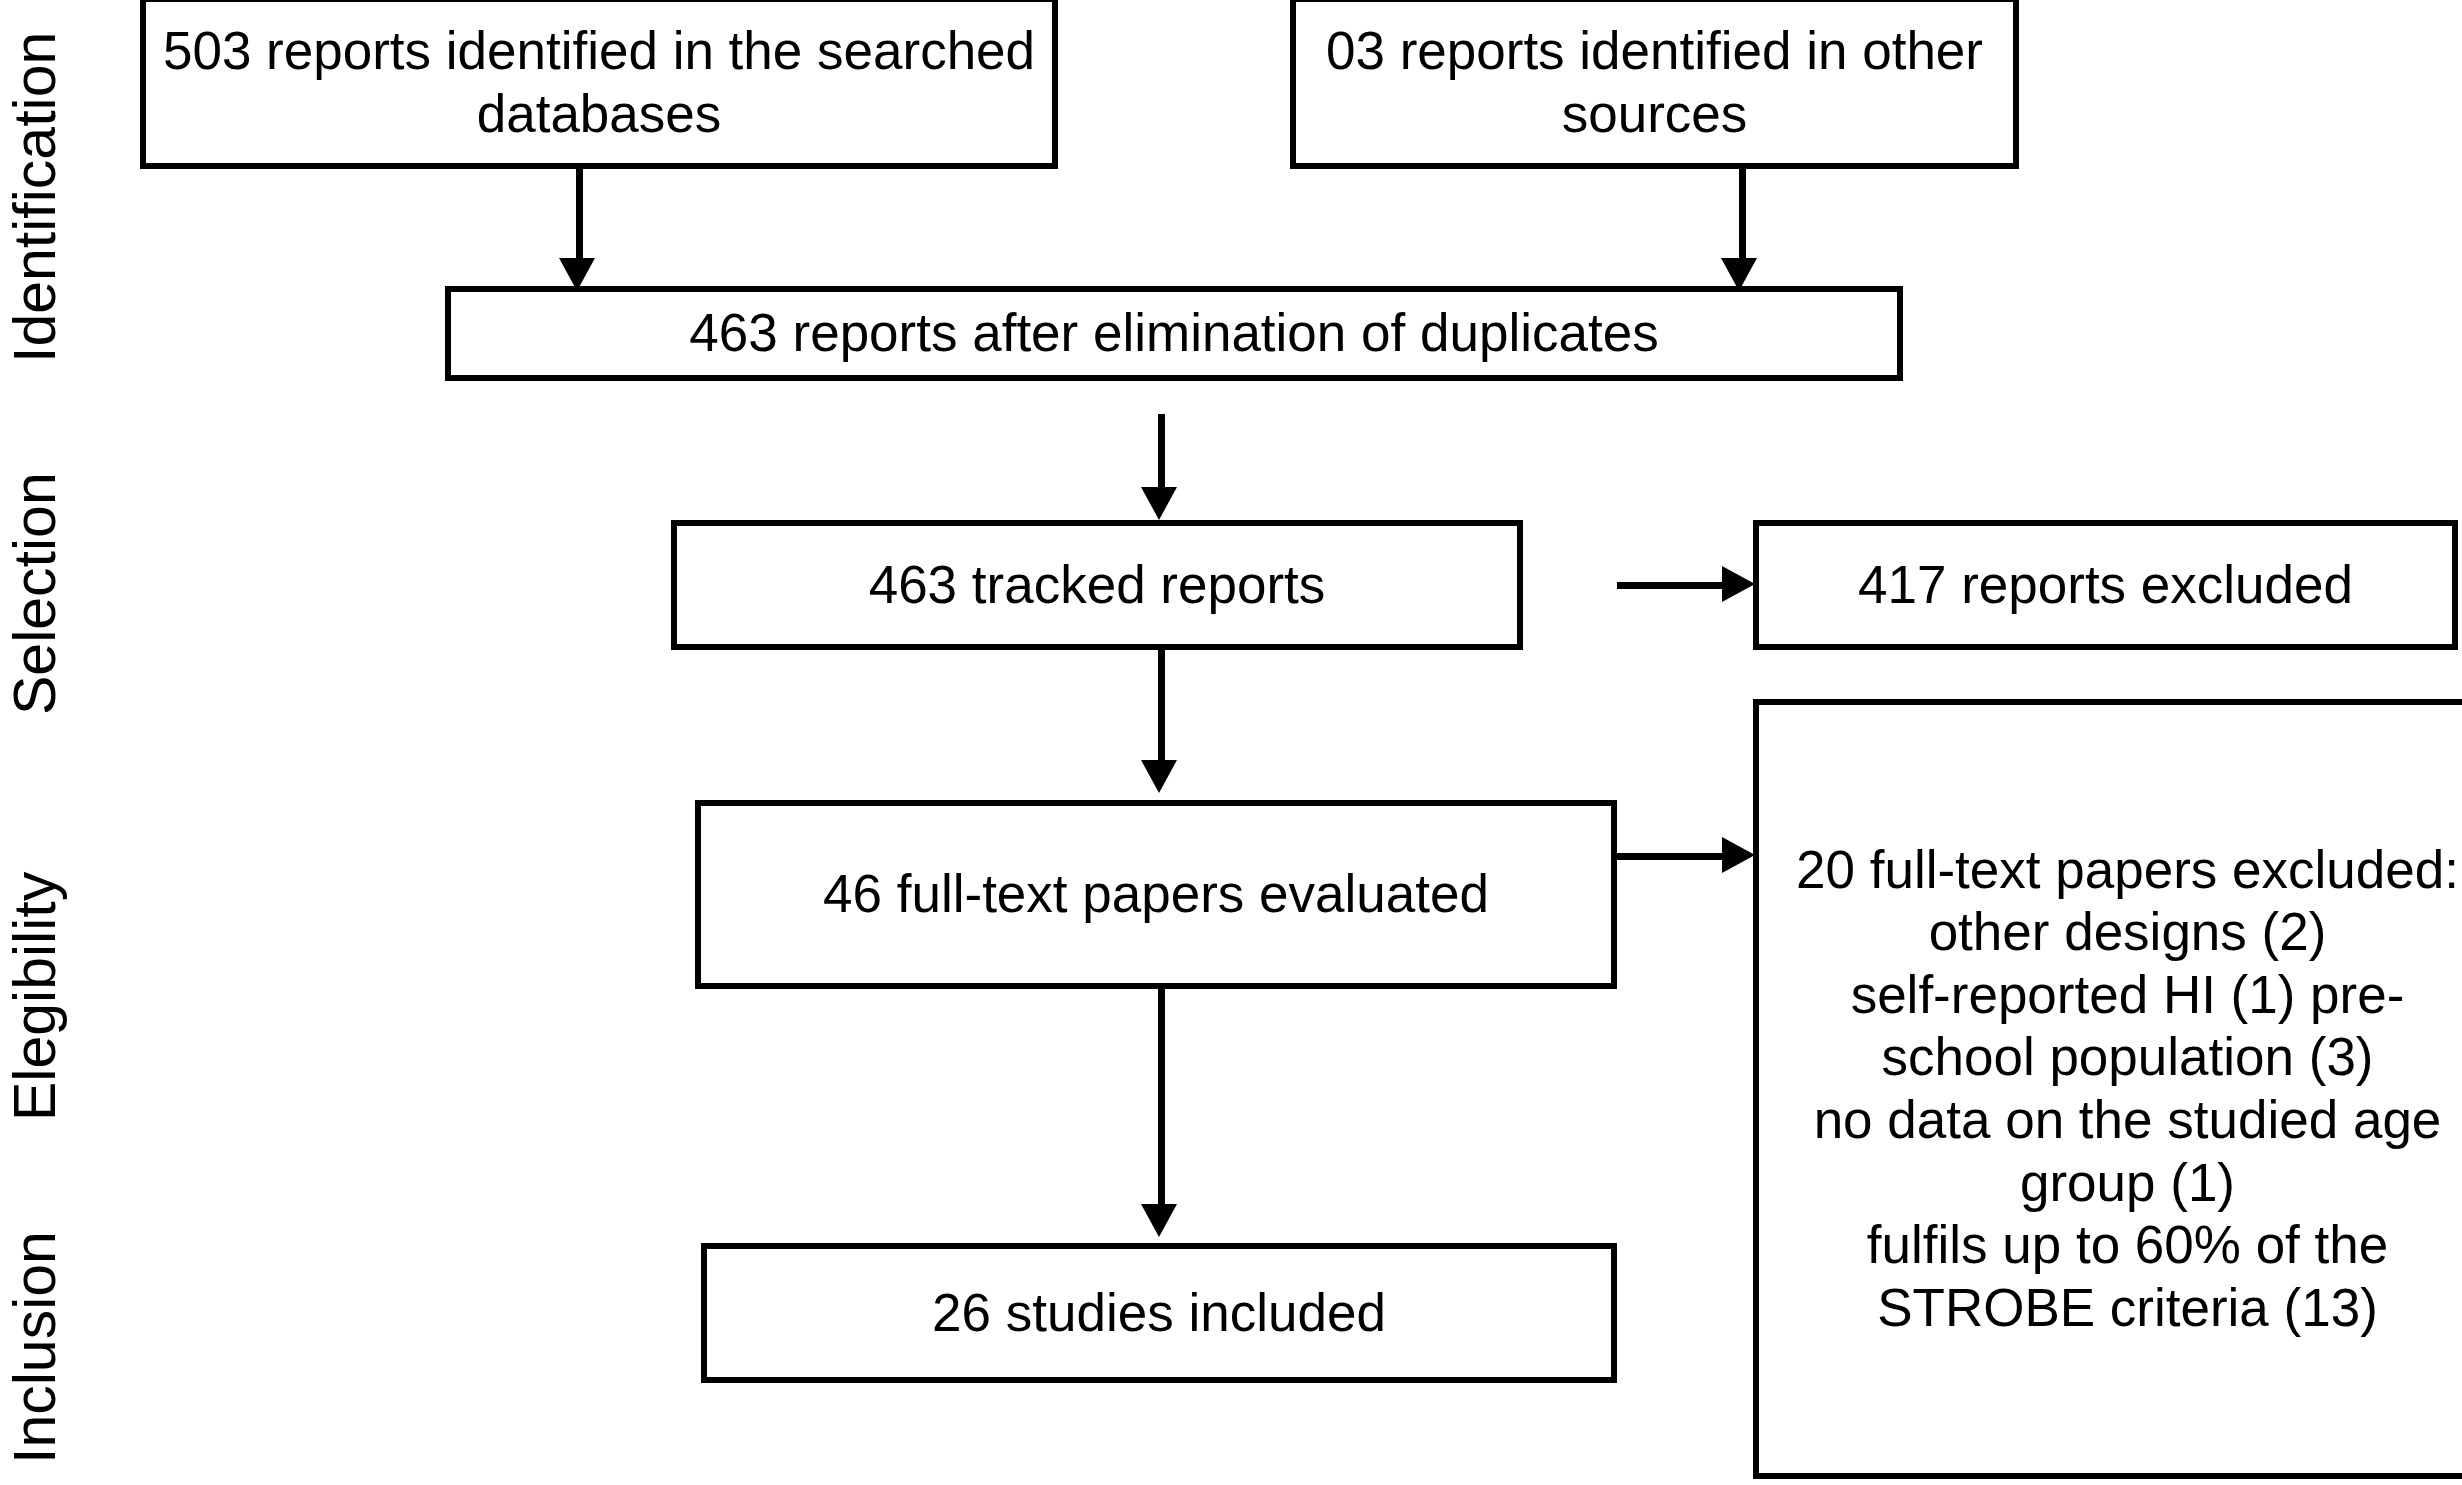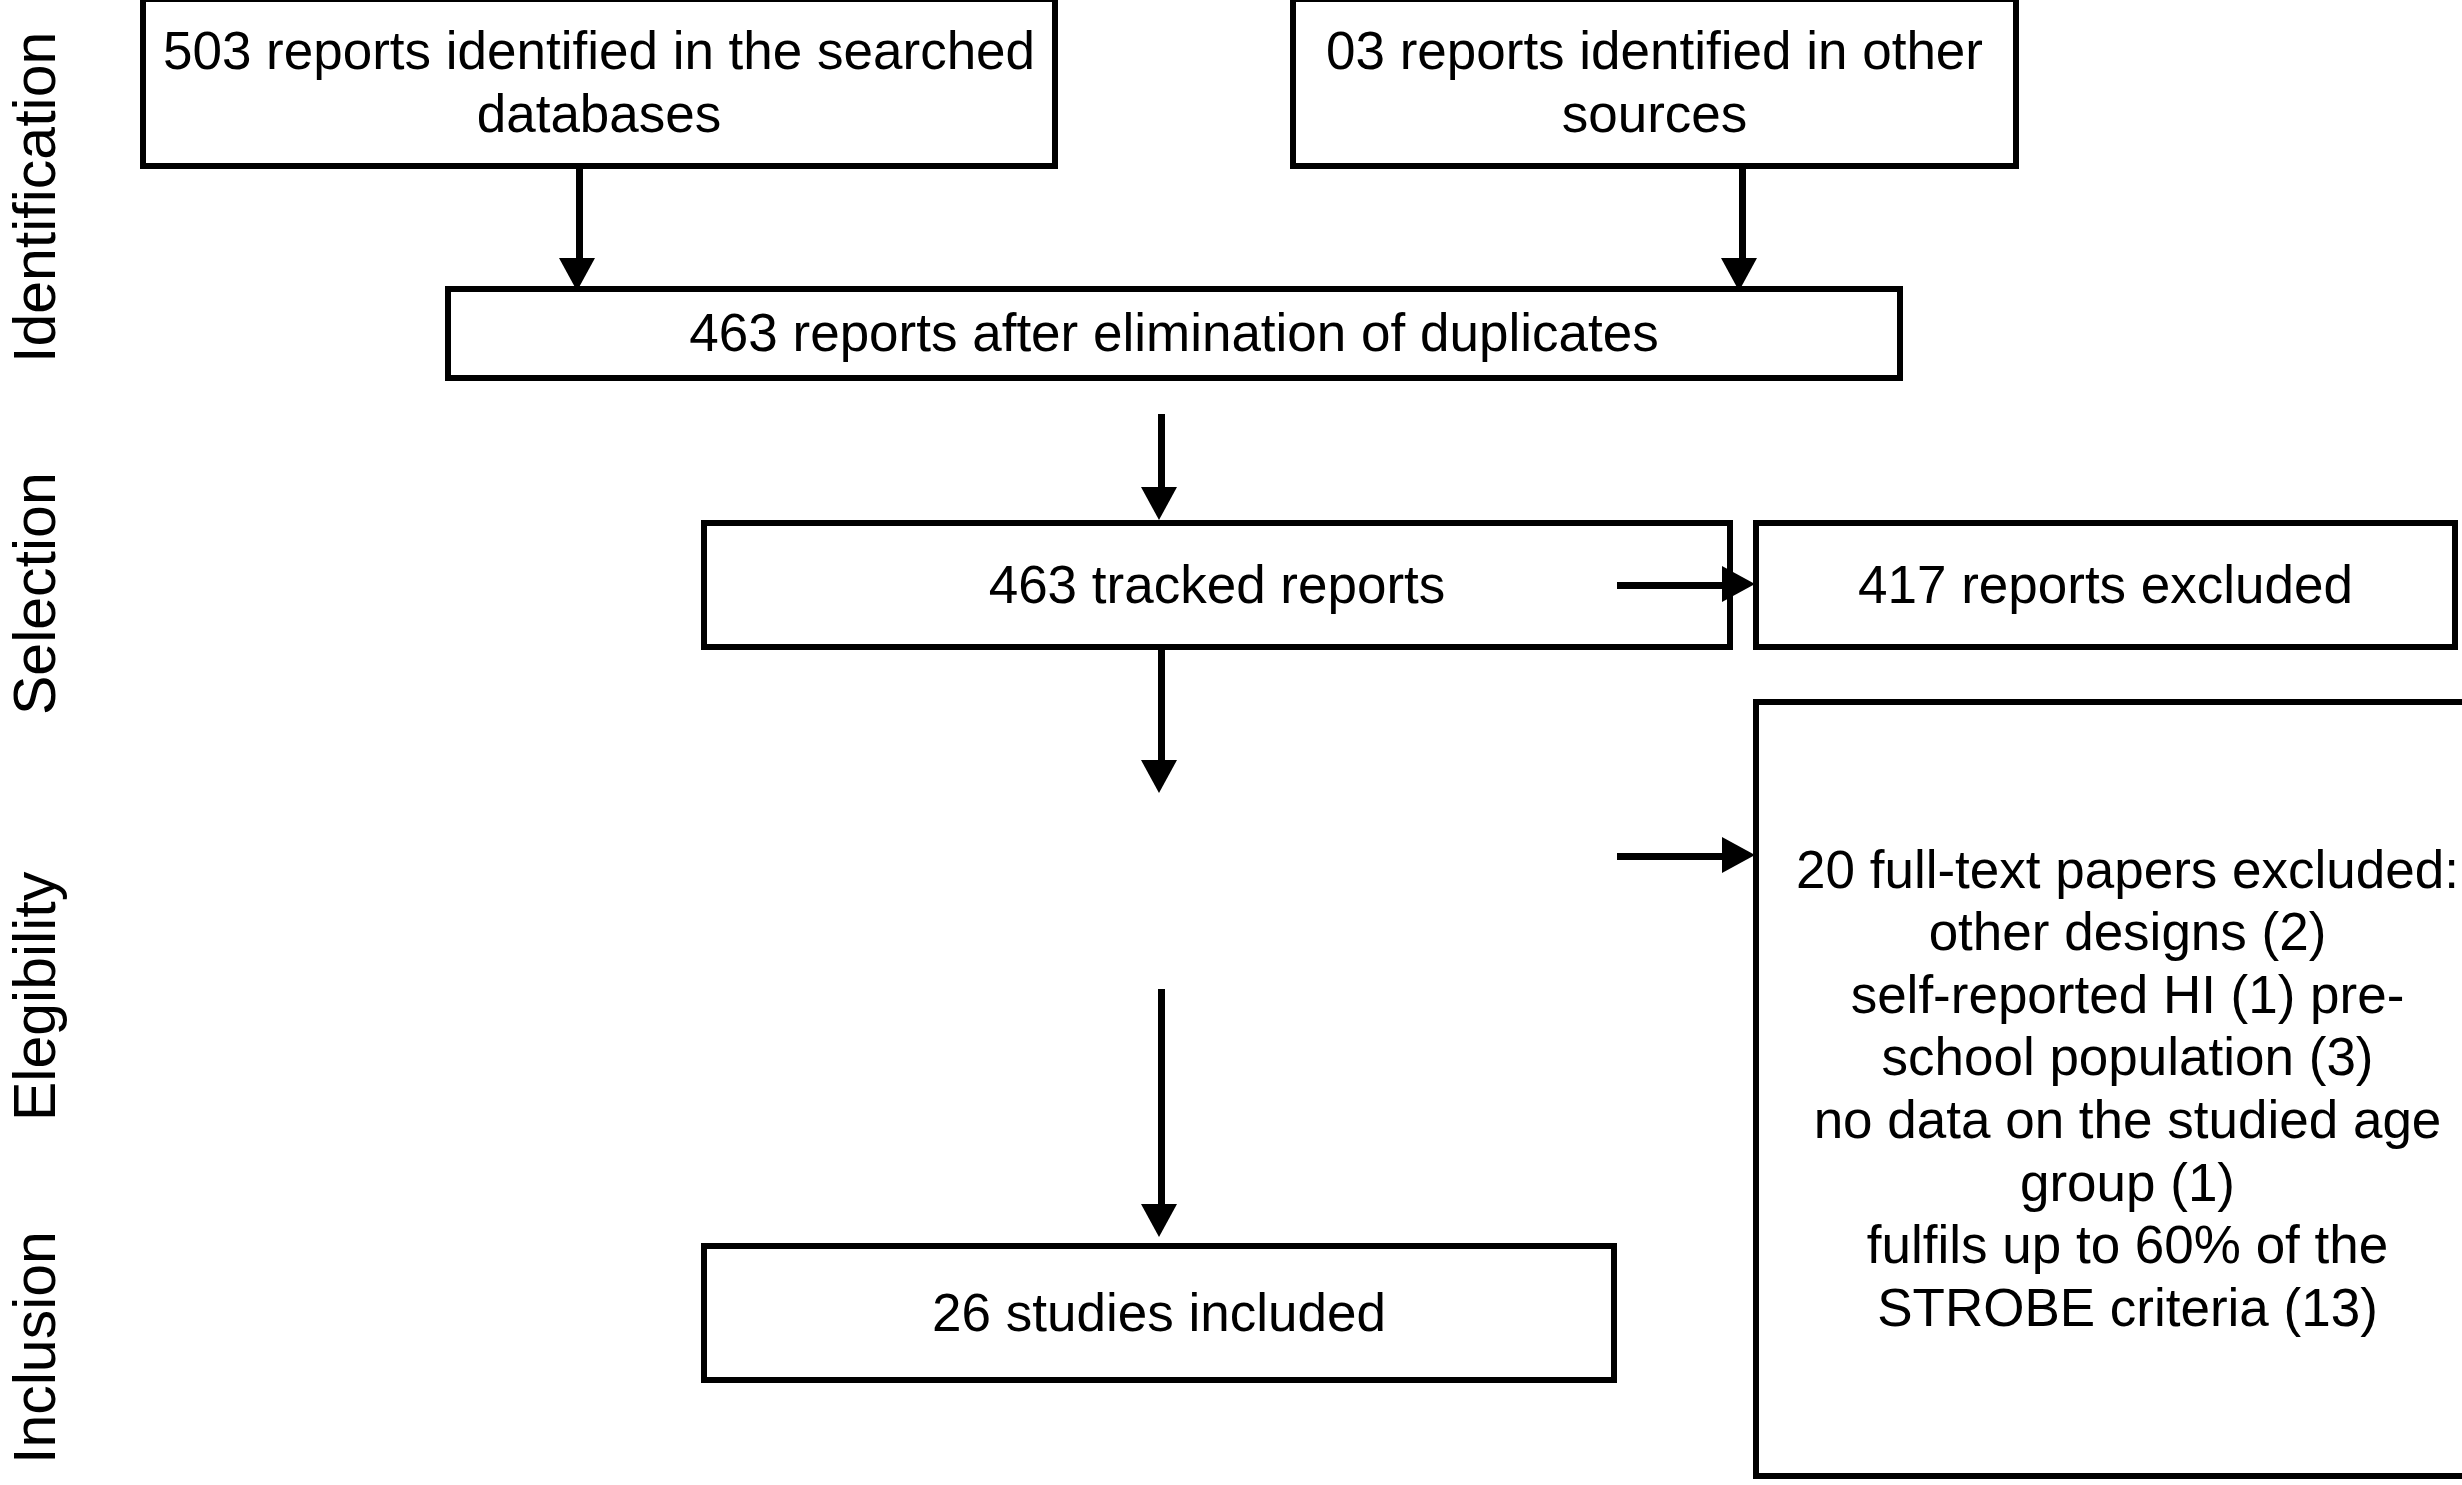--- a/index.html
+++ b/index.html
@@ -113,34 +113,37 @@
   <div class="vline" style="left:1739px; top:169px; height:99px;"></div>
   <div class="arrow-down" style="left:1721px; top:258px;"></div>
 
   <div class="node" style="left:445px; top:286px; width:1458px; height:95px;">
     <span class="node-text">463 reports after elimination of duplicates</span>
   </div>
 
   <div class="vline" style="left:1158px; top:414px; height:81px;"></div>
   <div class="arrow-down" style="left:1141px; top:487px;"></div>
 
-  <div class="node" style="left:701px; top:520px; width:1032px; height:130px;">
+  <div class="node" style="left:671px; top:520px; width:852px; height:130px;">
     <span class="node-text">463 tracked reports</span>
   </div>
 
   <div class="node" style="left:1753px; top:520px; width:705px; height:130px;">
     <span class="node-text">417 reports excluded</span>
   </div>
 
   <div class="hline" style="left:1617px; top:582px; width:108px;"></div>
   <div class="arrow-right" style="left:1722px; top:566px;"></div>
 
   <div class="vline" style="left:1158px; top:650px; height:116px;"></div>
   <div class="arrow-down" style="left:1141px; top:760px;"></div>
 
+  <div class="node" style="left:695px; top:800px; width:922px; height:189px;">
+    <span class="node-text">46 full-text papers evaluated</span>
+  </div>
 
   <div class="node tall" style="left:1753px; top:699px; width:749px; height:780px; padding:0 33px;">
     <span class="node-text">20 full-text papers excluded:
 other designs (2)
 self-reported HI (1) pre-school population (3)
 no data on the studied age group (1)
 fulfils up to 60% of the STROBE criteria (13)</span>
   </div>
 
   <div class="hline" style="left:1617px; top:853px; width:108px;"></div>

